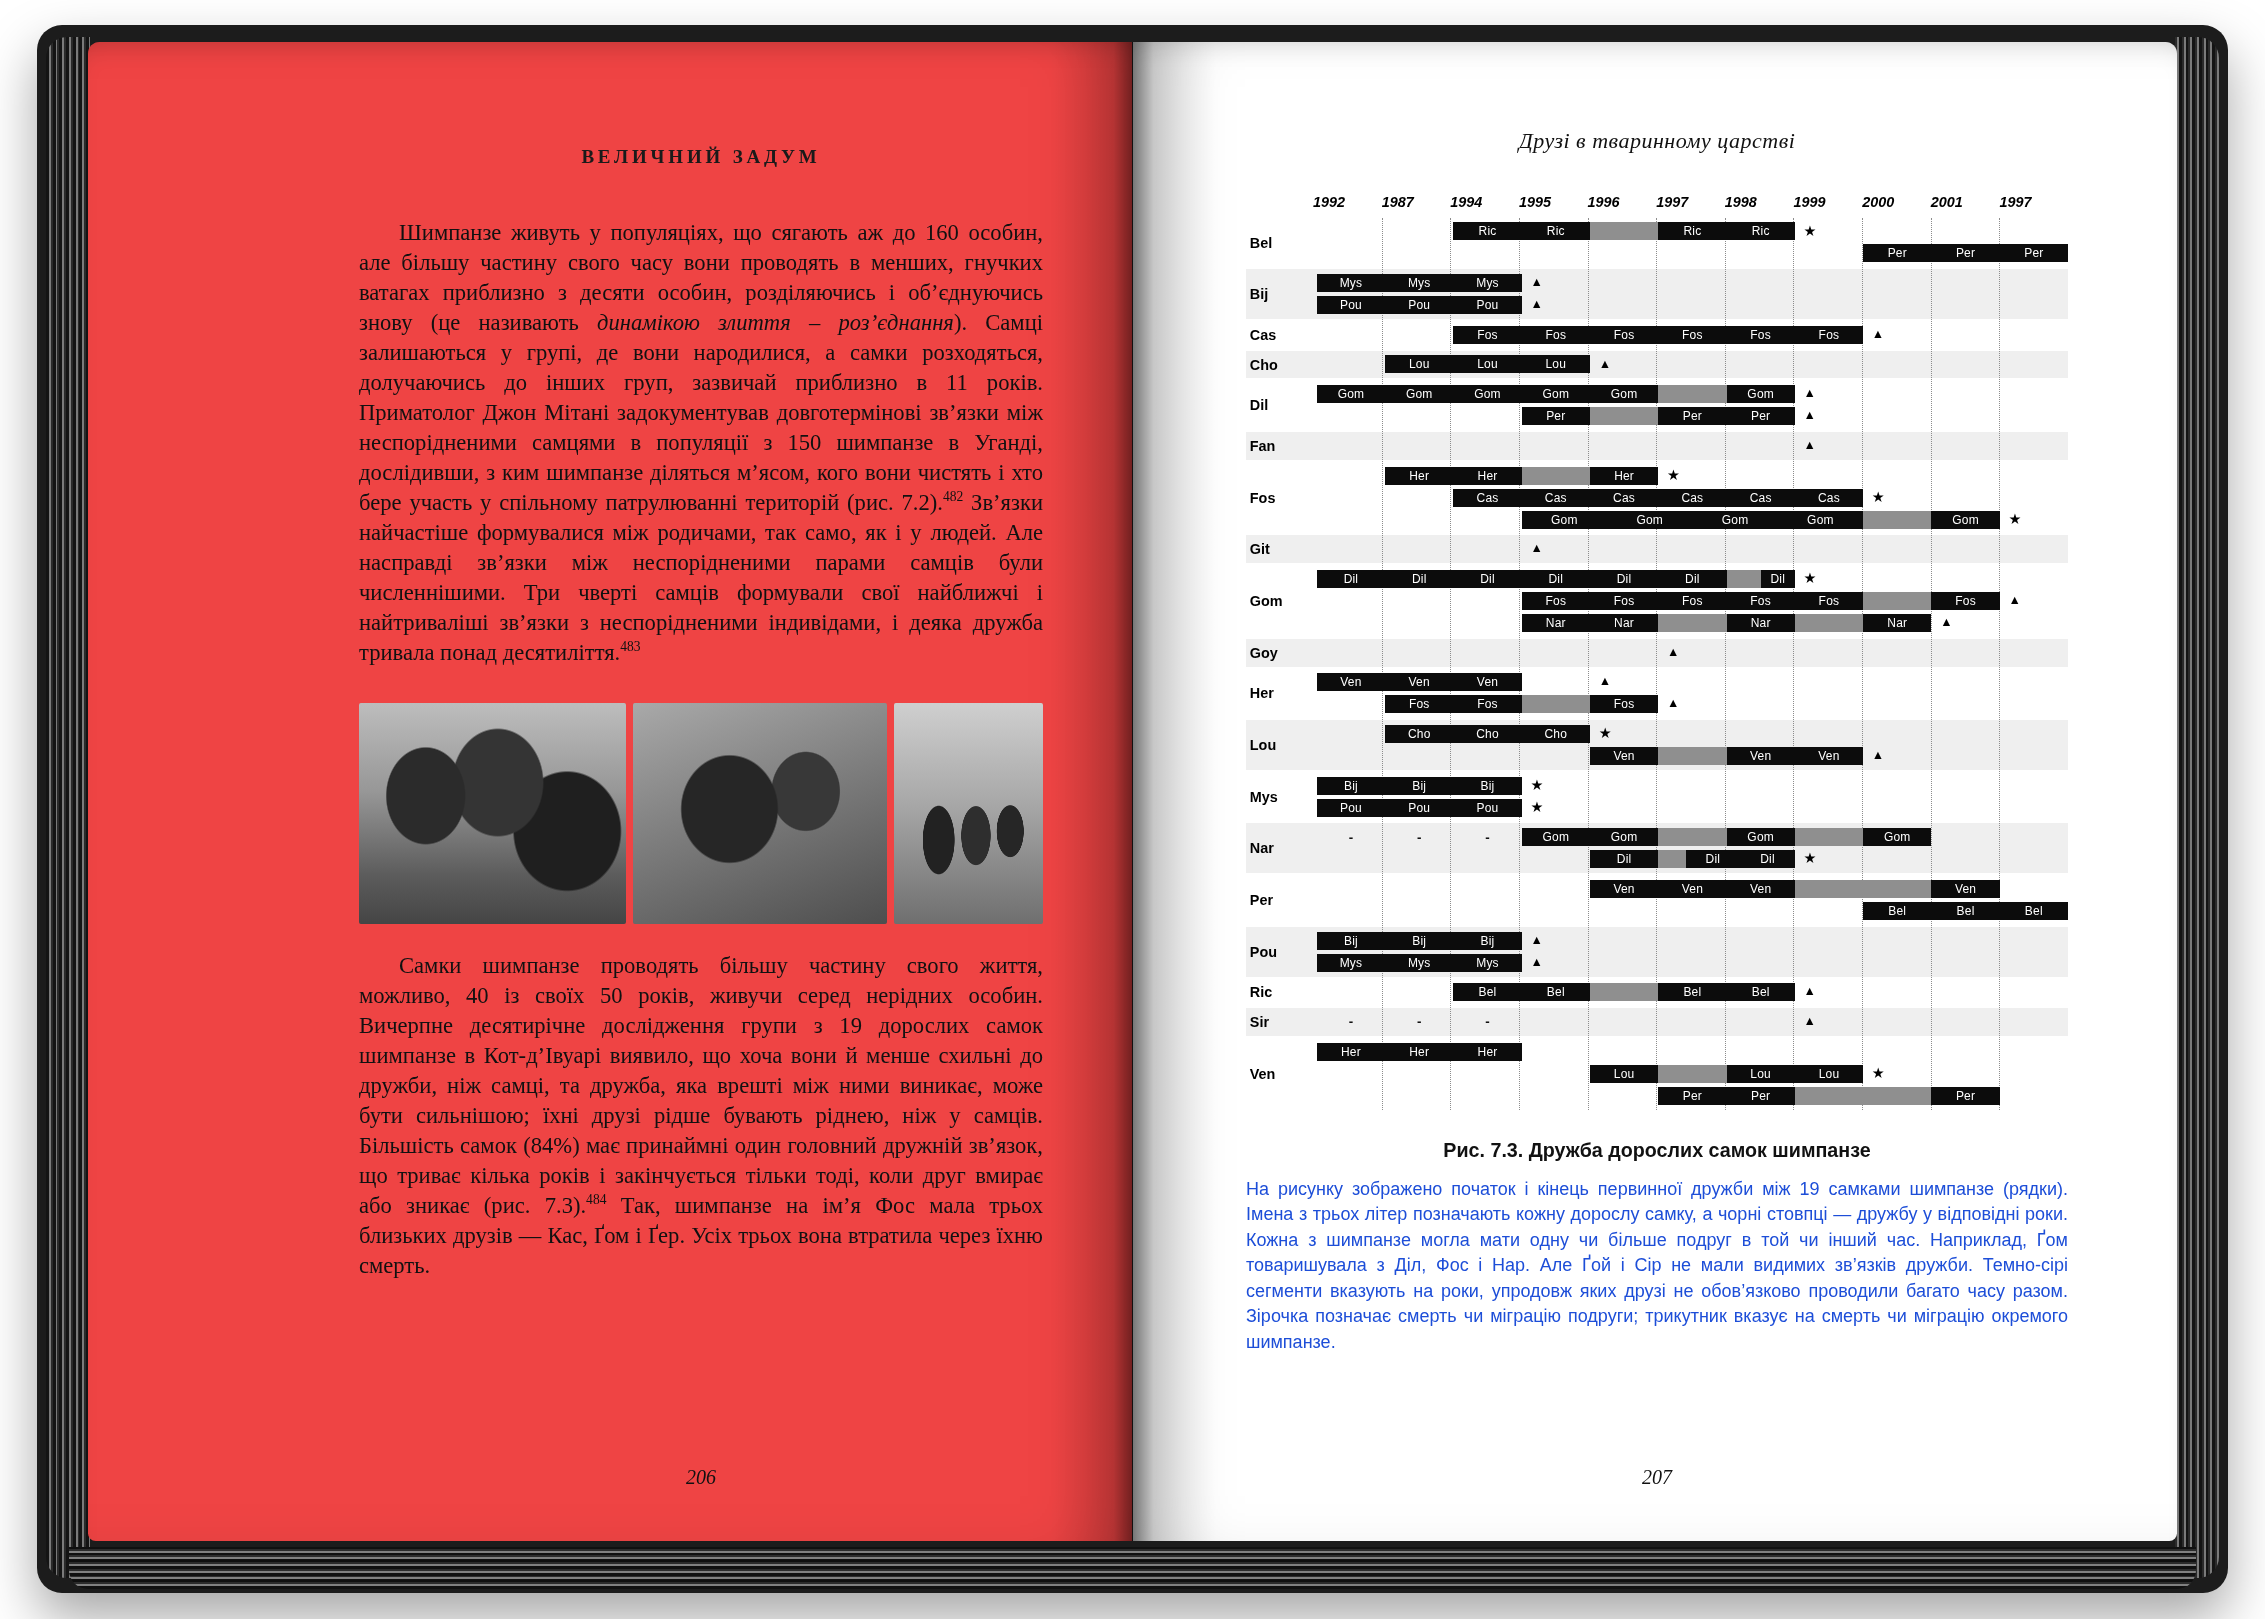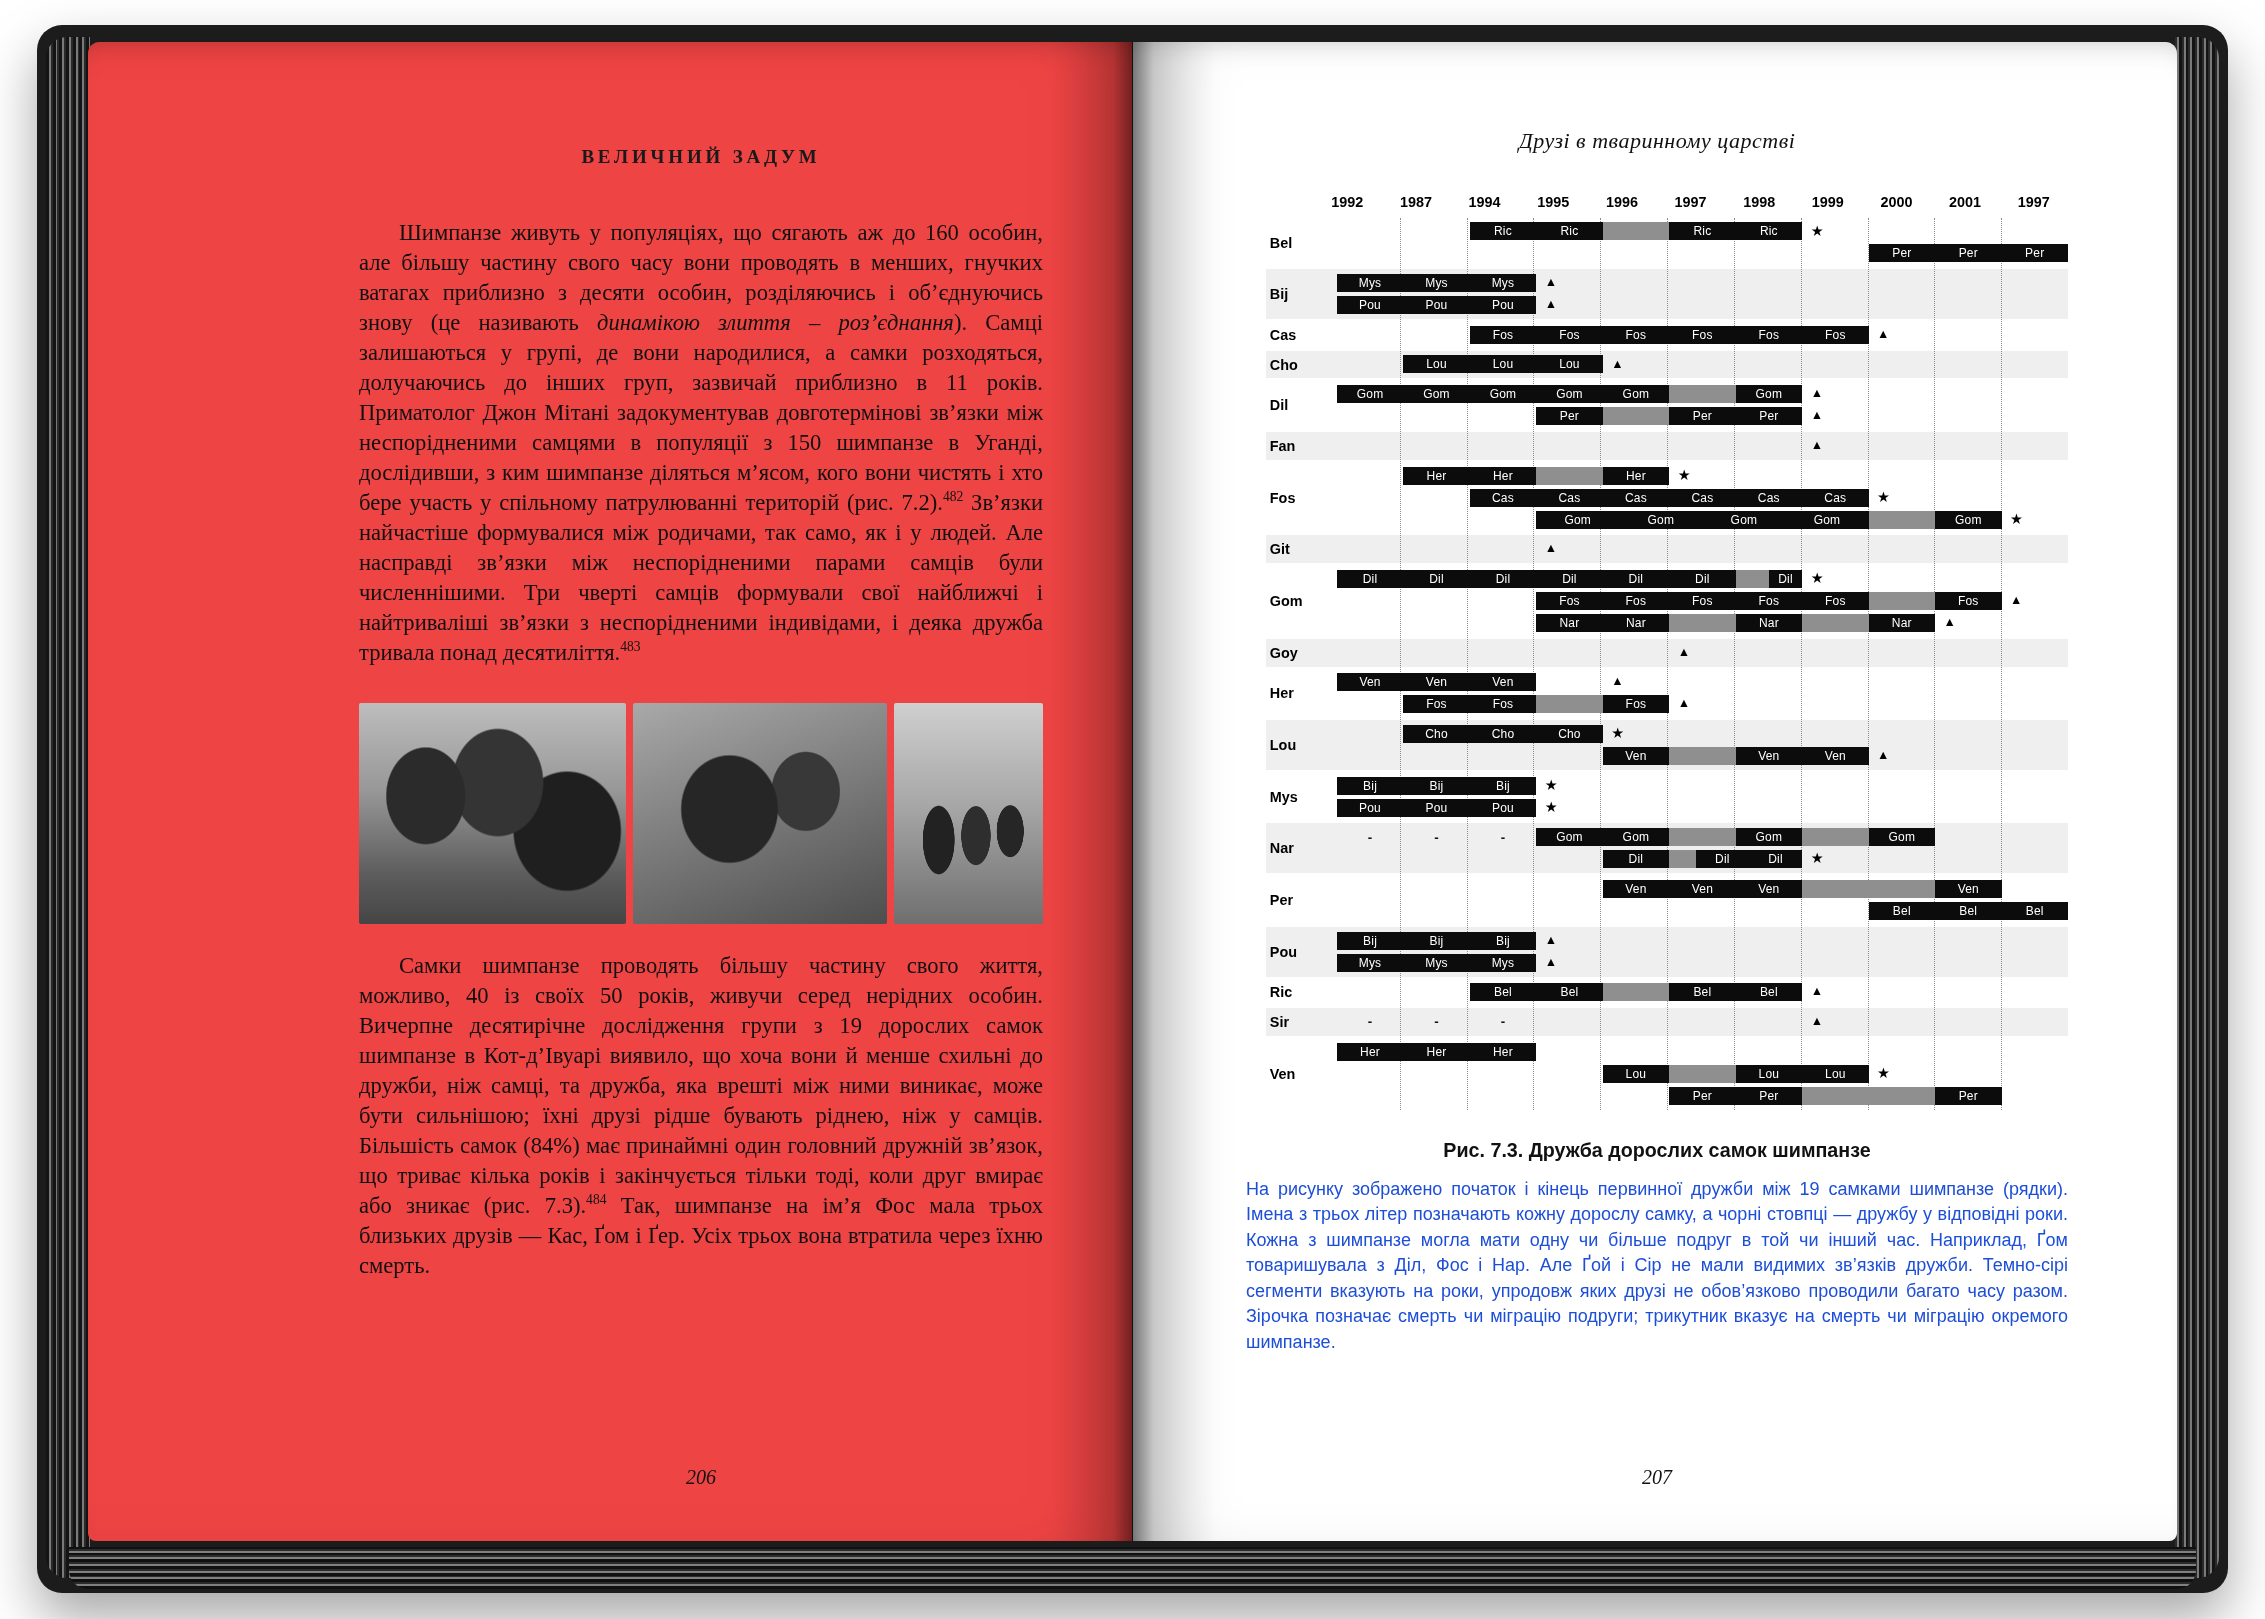--- a/index.html
+++ b/index.html
@@ -56,22 +56,22 @@
 
   
   .content-right{position:absolute;left:113px;top:67px;width:822px;}
   .running-head-right{font-style:italic;font-size:22px;text-align:center;letter-spacing:0.5px;margin:19px 0 40px;color:#111;}
   .fig-caption.center{margin-top:29px;}
   .fig-note{font-family:"Liberation Sans", sans-serif;font-size:18px;line-height:25.5px;text-align:justify;margin:13.4px 0 0;color:#1d4ed8;}
 
   
   #chart-root{font-family:"Liberation Sans", sans-serif;}
   .cyears{margin-left:67px;display:flex;font-weight:bold;font-size:14.4px;padding-bottom:7.7px;color:#000;}
-  .cyear{flex:1;text-align:center;}
-  .cbody{position:relative;margin-left:20px;}
+  .cyear{flex:1;text-align:left;font-style:italic;}
+  .cbody{position:relative;}
   .cgrid{position:absolute;left:67px;right:0;top:0;bottom:0;z-index:2;pointer-events:none;}
   .vline{position:absolute;top:0;bottom:0;width:0;border-left:1px dotted #8c8c8c;}
   .crow{display:flex;align-items:center;padding:2.9px 0;margin-bottom:1.9px;}
   .crow.band{background:#efefef;}
   .clabel{flex:0 0 67px;font-weight:bold;font-size:14.4px;padding-left:3.8px;color:#000;}
   .clines{flex:1;position:relative;}
   .cline{height:22px;position:relative;z-index:3;}
   .seg{position:absolute;top:1.9px;height:18px;display:flex;align-items:center;justify-content:space-around;}
   .seg.bar{background:#0c0c0c;color:#fff;font-size:12px;letter-spacing:0.2px;}
   .seg.gray{background:#8f8f8f;}

